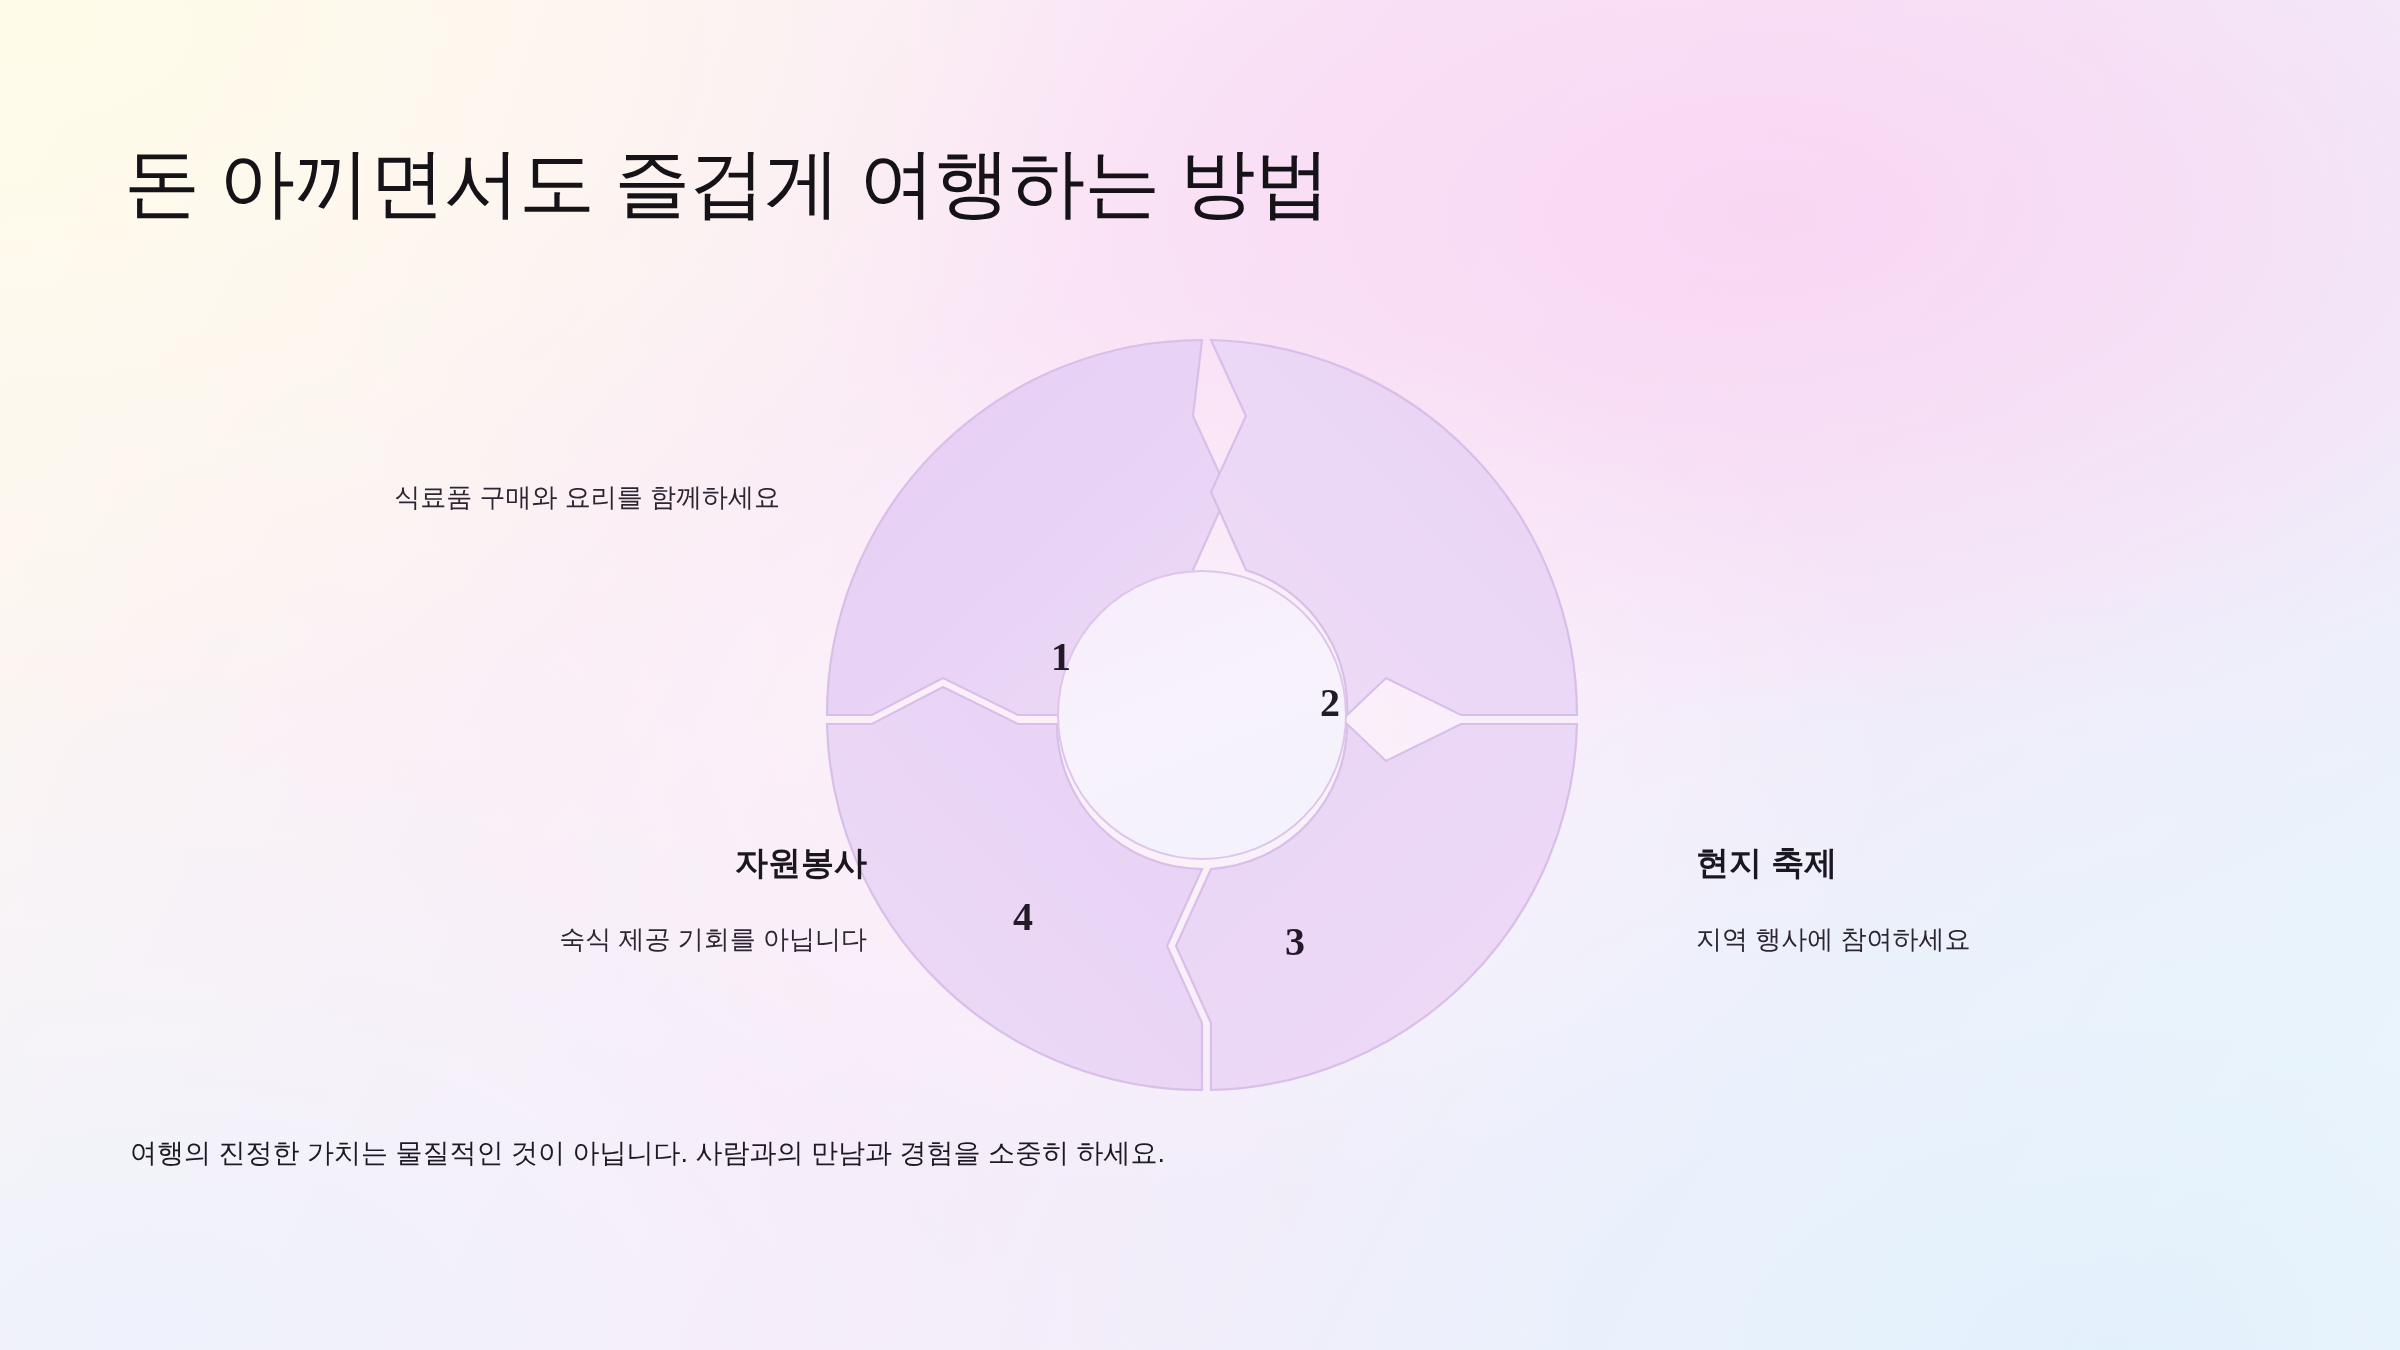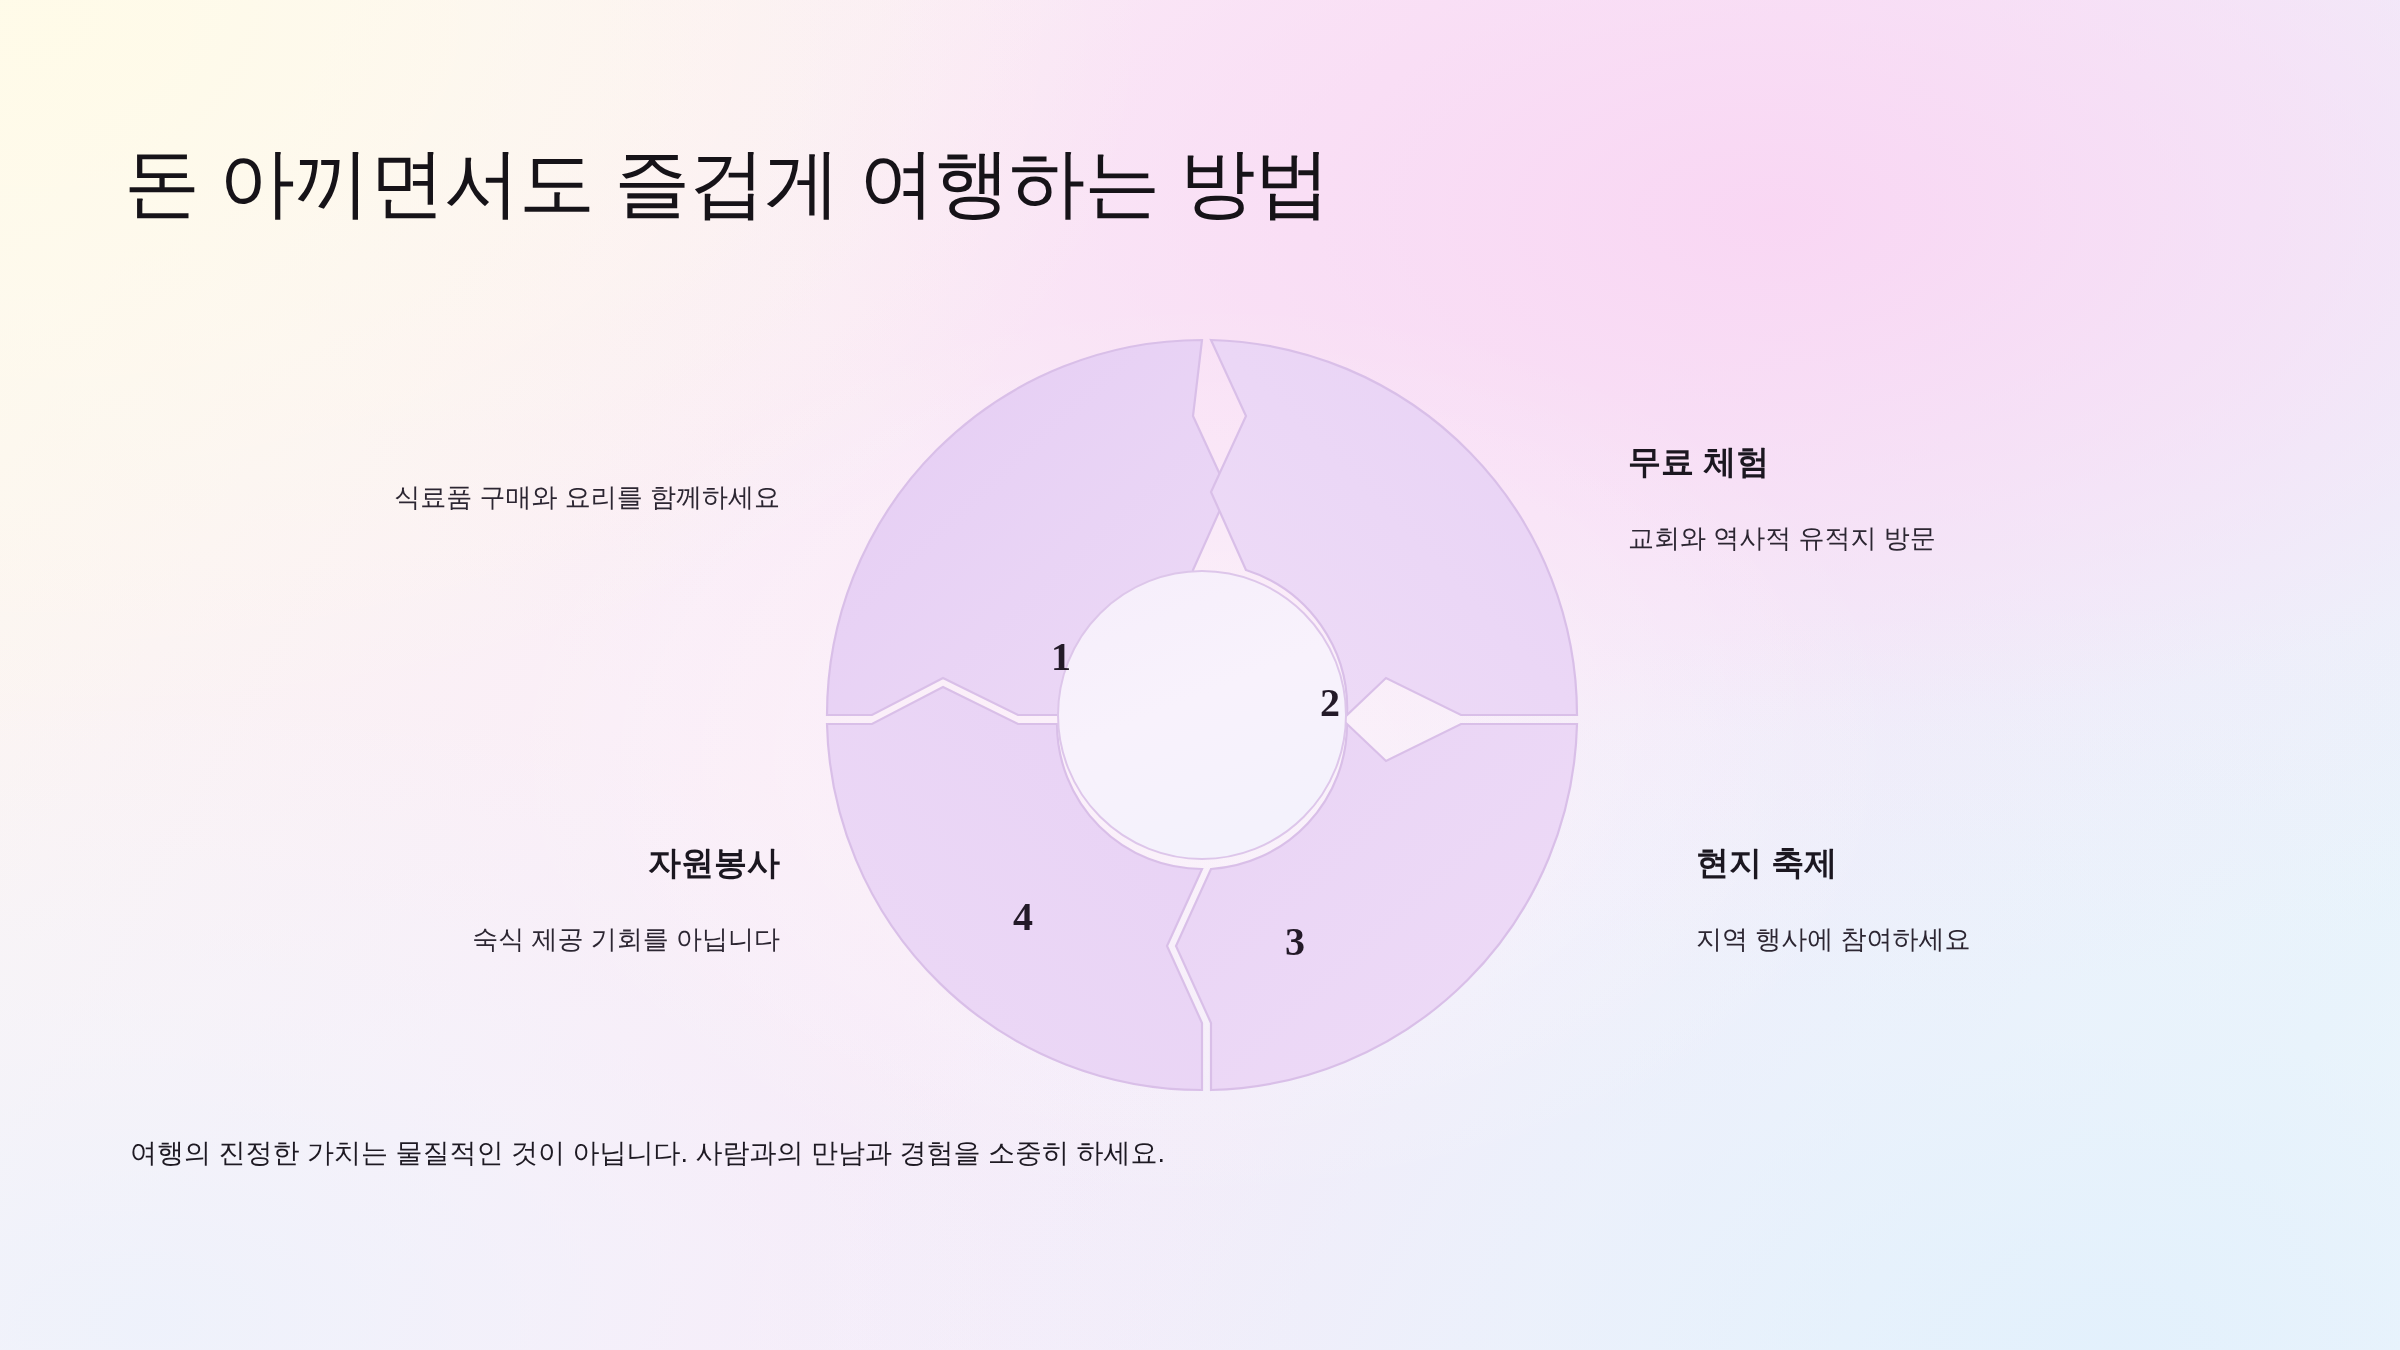--- a/index.html
+++ b/index.html
@@ -111,21 +111,21 @@
     color:#2c2632;
     line-height:1.3;
     white-space:nowrap;
     margin-top:40px;
   }
 
   .side-left  { text-align:right; }
   .side-right { text-align:left; }
 
   #label-1 { right:1620px; top:441px; }
-  #label-4 { right:1620px; top:842px; }
+  #label-4 { right:1533px; top:842px; }
   #label-2 { left:1628px; top:441px; }
   #label-3 { left:1696px; top:842px; }
 
   
   #footer-caption {
     position:absolute;
     left:130px; top:1135px;
     font-size:27px;
     font-weight:400;
     color:#1e1a23;
@@ -228,24 +228,20 @@
 
   <div class="label-block side-left" id="label-1">
     <div class="label-desc">식료품 구매와 요리를 함께하세요</div>
   </div>
 
   <div class="label-block side-left" id="label-4">
     <div class="label-title">자원봉사</div>
     <div class="label-desc">숙식 제공 기회를 아닙니다</div>
   </div>
 
-  <div class="label-block side-right" id="label-2">
-    <div class="label-title">무료 체험</div>
-    <div class="label-desc">교회와 역사적 유적지 방문</div>
-  </div>
 
   <div class="label-block side-right" id="label-3">
     <div class="label-title">현지 축제</div>
     <div class="label-desc">지역 행사에 참여하세요</div>
   </div>
 
   <div id="footer-caption">여행의 진정한 가치는 물질적인 것이 아닙니다. 사람과의 만남과 경험을 소중히 하세요.</div>
 
 </div>
 

